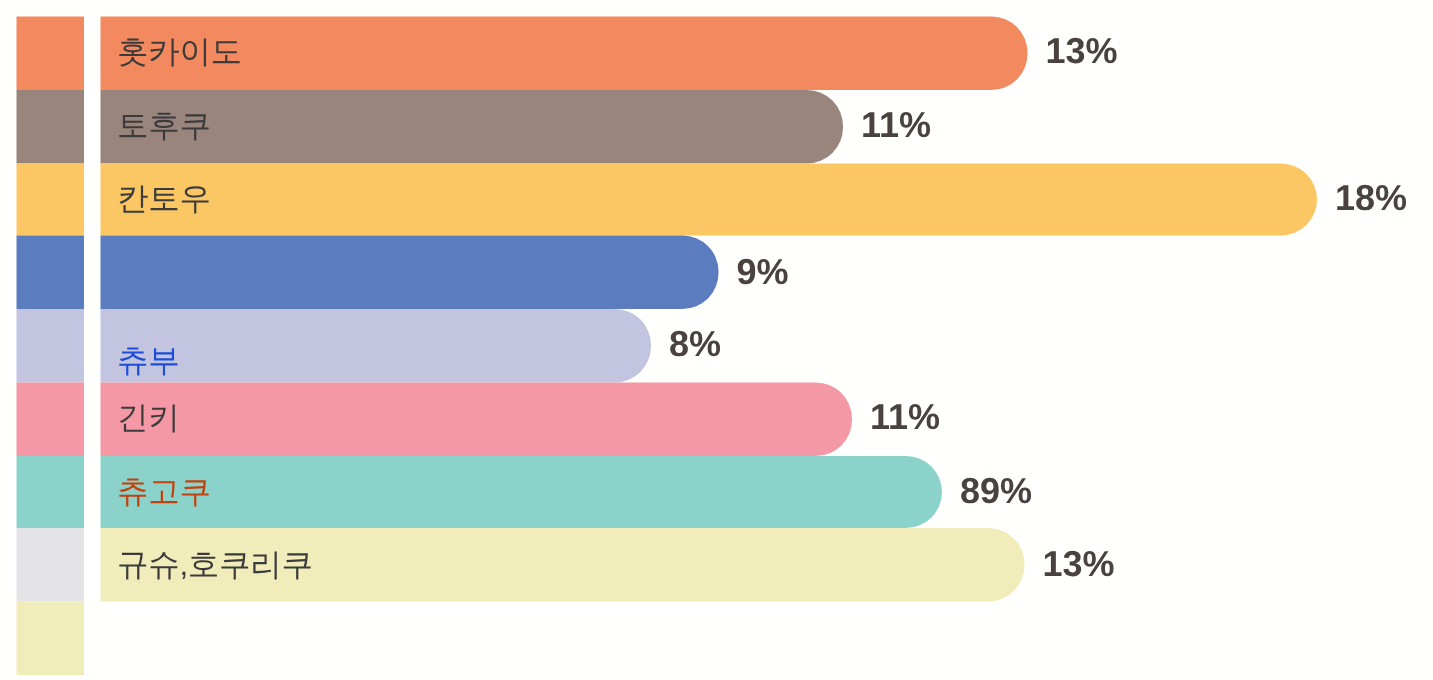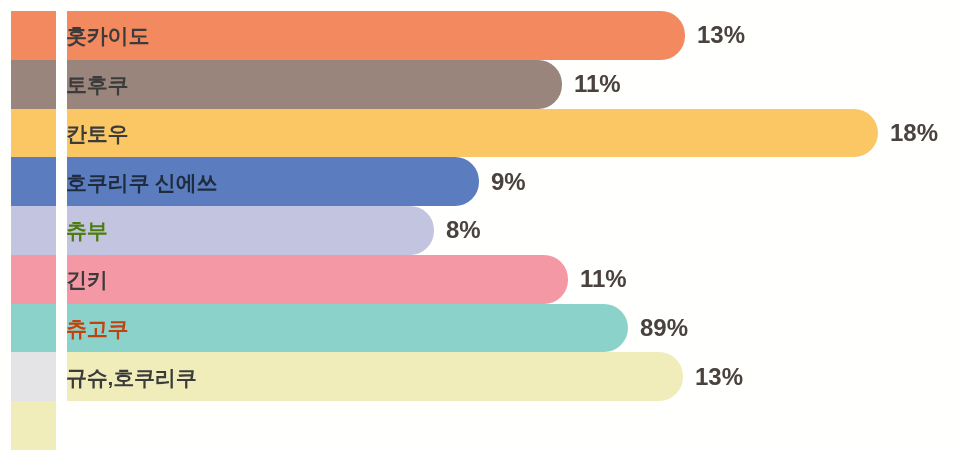--- a/index.html
+++ b/index.html
@@ -53,25 +53,25 @@
     position: absolute;
     left: 67px;
     top: 0;
     height: 100%;
     border-radius: 0 24px 24px 0;
     box-sizing: border-box;
   }
 
   .bar-label {
     position: absolute;
-    left: 66px;
+    left: 78px;
     top: 50%;
     transform: translateY(-50%);
     font-size: 21px;
-    font-weight: bold;
+    font-weight: normal;
     color: #3B3B3B;
     white-space: nowrap;
     letter-spacing: -0.2px;
     line-height: 1;
   }
 
   .value-label {
     position: absolute;
     top: 50%;
     transform: translateY(-50%);
@@ -110,26 +110,25 @@
         <div class="bar-label" style="color: rgb(59, 59, 59);">토후쿠</div>
         <div class="value-label" style="color: rgb(74, 66, 62); left: 574px;">11%</div>
       </div>
       <div class="row" style="height: 48.7778px;">
         <div class="bar" style="width: 811px; background: rgb(251, 199, 101);"></div>
         <div class="bar-label" style="color: rgb(59, 59, 59);">칸토우</div>
         <div class="value-label" style="color: rgb(74, 66, 62); left: 890px;">18%</div>
       </div>
       <div class="row" style="height: 48.7778px;">
         <div class="bar" style="width: 412px; background: rgb(91, 124, 190);"></div>
-        <div class="bar-label" style="color: rgb(31, 43, 62);">호쿠리쿠 신에쓰</div>
         <div class="value-label" style="color: rgb(74, 66, 62); left: 491px;">9%</div>
       </div>
       <div class="row" style="height: 48.7778px;">
         <div class="bar" style="width: 367px; background: rgb(195, 197, 224);"></div>
-        <div class="bar-label" style="color: #4d7c0f;">츄부</div>
+        <div class="bar-label" style="color: #1d4ed8; margin-top: 11px;">츄부</div>
         <div class="value-label" style="color: rgb(74, 66, 62); left: 446px;">8%</div>
       </div>
       <div class="row" style="height: 48.7778px; text-align: right;">
         <div class="bar" style="width: 501px; background: rgb(245, 152, 165);"></div>
         <div class="bar-label" style="color: rgb(59, 59, 59);">긴키</div>
         <div class="value-label" style="color: rgb(74, 66, 62); left: 580px;">11%</div>
       </div>
       <div class="row" style="height: 48.7778px;">
         <div class="bar" style="width: 561px; background: rgb(139, 211, 202);"></div>
         <div class="bar-label" style="color: #c2410c;">츄고쿠</div>

